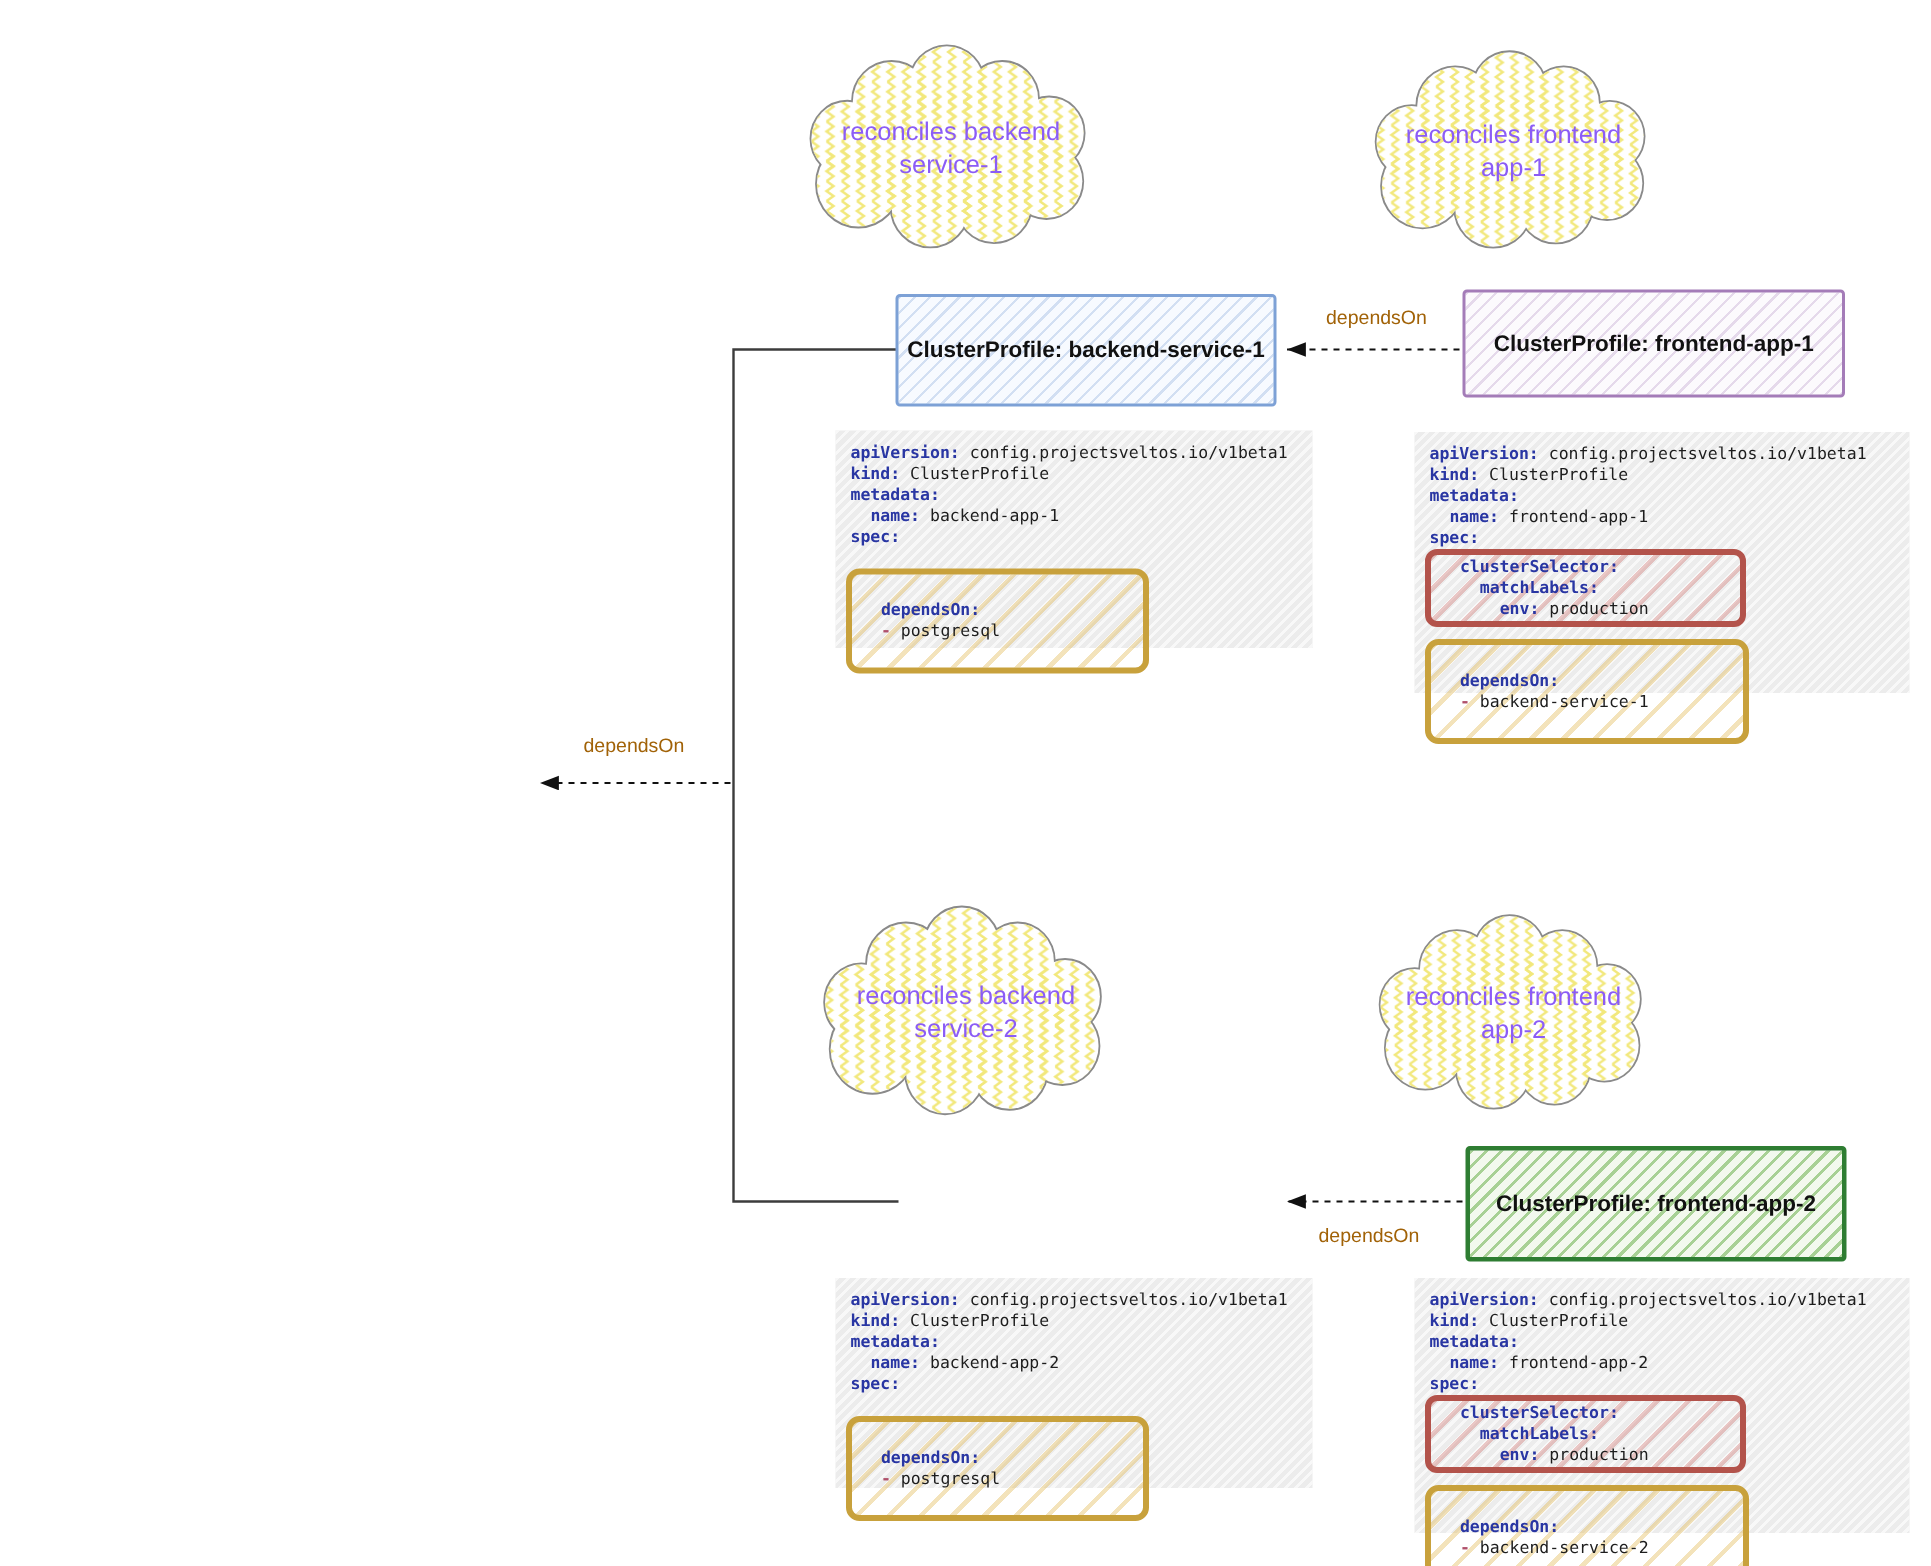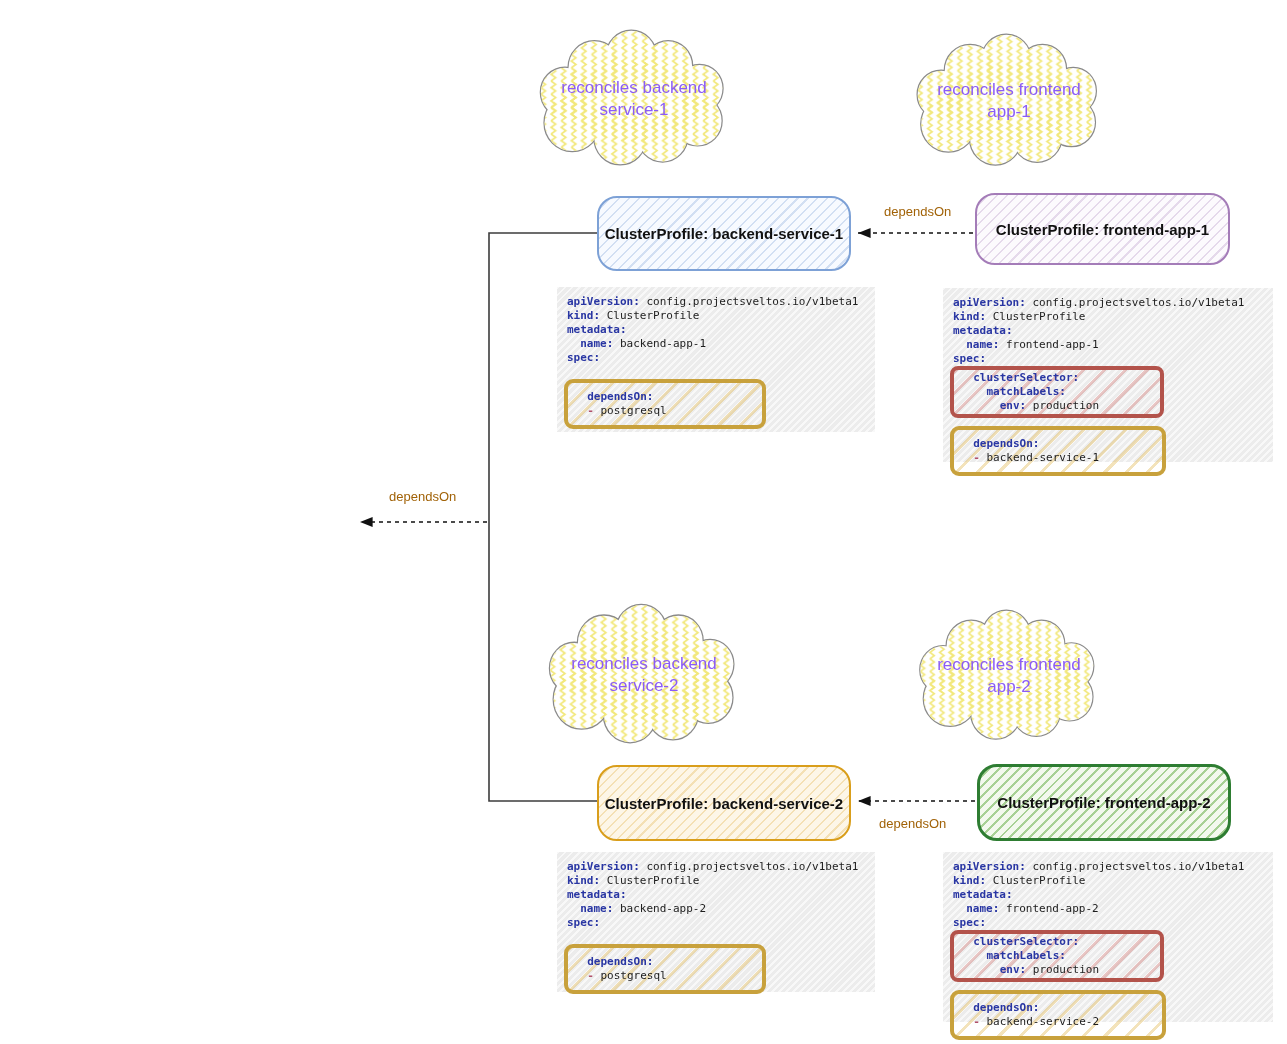--- a/index.html
+++ b/index.html
@@ -19,21 +19,21 @@
     font-size:17px;line-height:1.3;color:#8b5cf6;text-align:center;
   }
   #cloud-backend-1{left:528px;top:28px;width:212px;height:142px;}
   #cloud-frontend-1{left:905px;top:32px;width:208px;height:138px;}
   #cloud-postgresql{left:30px;top:318px;width:214px;height:136px;}
   #cloud-backend-2{left:537px;top:602px;width:214px;height:146px;}
   #cloud-frontend-2{left:908px;top:608px;width:202px;height:136px;}
 
   
   .node{
-    position:absolute;border-radius:20px;box-sizing:border-box;
+    position:absolute;border-radius:3px;box-sizing:border-box;
     display:flex;align-items:center;justify-content:center;
     font-weight:bold;font-size:15px;color:#111;text-align:center;
   }
   .node-blue{border:2px solid #7da1d6;background-color:#f7faff;
     background-image:repeating-linear-gradient(135deg,rgba(125,161,214,.30) 0 1.5px,transparent 1.5px 7px);}
   .node-purple{border:2px solid #a47cb8;background-color:#fcfafd;
     background-image:repeating-linear-gradient(135deg,rgba(164,124,184,.26) 0 1.5px,transparent 1.5px 7px);}
   .node-green-light{border:2px solid #85c785;background-color:#f8fbf6;
     background-image:repeating-linear-gradient(135deg,rgba(133,199,133,.38) 0 1.5px,transparent 1.5px 7px);}
   .node-orange{border:2px solid #d99e1b;background-color:#fdf6e7;
@@ -64,21 +64,21 @@
   #yaml-frontend-app-1{left:943px;top:288px;width:330px;height:174px;}
   #yaml-backend-app-2{left:557px;top:852px;width:318px;height:140px;}
   #yaml-frontend-app-2{left:943px;top:852px;width:330px;height:170px;}
   .yline{white-space:pre;}
   .tk-key{color:#2936a3;font-weight:700;}
   .tk-val{color:#1d1d1d;margin-top:16px;}
   .tk-dash{color:#b0506a;font-weight:600;}
   .seg{display:block;}
   .seg-gold{
     border:4px solid #c8a13c;border-radius:9px;box-sizing:border-box;
-    width:202px;padding:7px 6px;margin:14px 0 0 -3px;
+    width:202px;padding:17px 6px;margin:14px 0 0 -3px;
     background-image:repeating-linear-gradient(135deg,rgba(226,185,84,.40) 0 3px,transparent 3px 15px);
   }
   .seg-red{
     border:4px solid #b3534b;border-radius:8px;box-sizing:border-box;
     width:214px;padding:1px 6px;margin:0 0 0 -3px;
     background-image:repeating-linear-gradient(135deg,rgba(205,100,95,.33) 0 3px,transparent 3px 15px);
   }
   #yaml-frontend-app-1 .seg-gold,#yaml-frontend-app-2 .seg-gold{margin-top:8px;width:216px;}
 </style>
 </head>
@@ -164,23 +164,20 @@
       <div>app-2</div>
     </div>
   </div>
 
   <div class="node node-blue" id="node-backend-service-1">
     <span>ClusterProfile: backend-service-1</span>
   </div>
   <div class="node node-purple" id="node-frontend-app-1">
     <span>ClusterProfile: frontend-app-1</span>
   </div>
-  <div class="node node-orange" id="node-backend-service-2">
-    <span>ClusterProfile: backend-service-2</span>
-  </div>
   <div class="node node-green-dark" id="node-frontend-app-2">
     <span>ClusterProfile: frontend-app-2</span>
   </div>
 
   <div class="edge-label" id="edge-label-1">dependsOn</div>
   <div class="edge-label" id="edge-label-2">dependsOn</div>
   <div class="edge-label" id="edge-label-3">dependsOn</div>
 
   <div class="yaml" id="yaml-backend-app-1">
       <div class="seg seg-plain">

